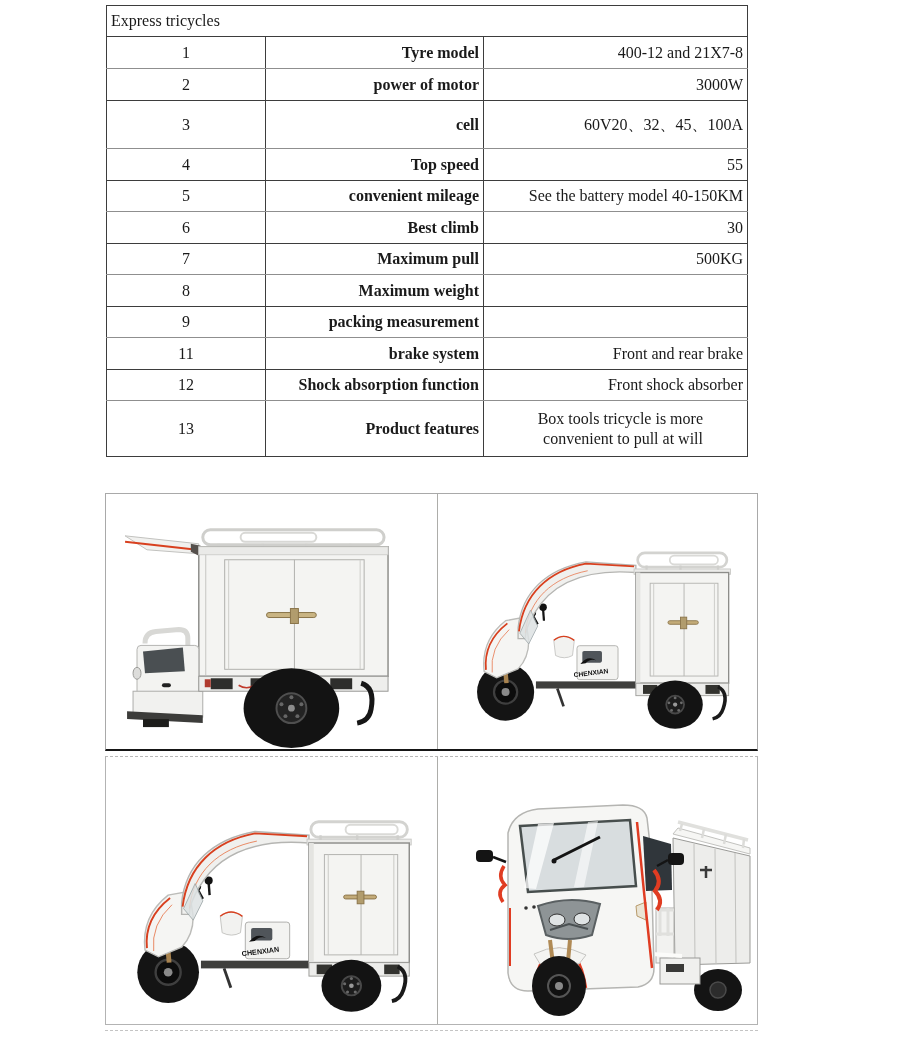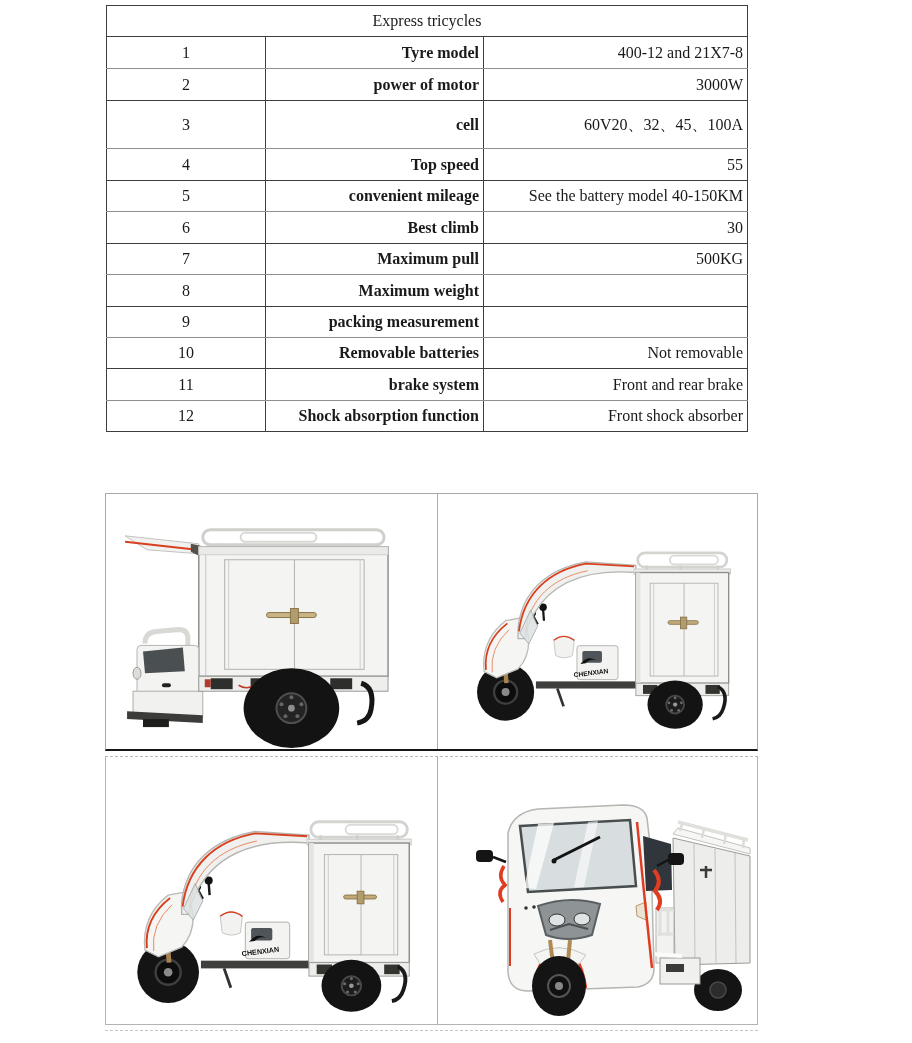--- a/index.html
+++ b/index.html
@@ -10,21 +10,21 @@
   .spec-table-wrap{position:absolute;left:106px;top:5px;width:641px;}
   table.spec{border-collapse:collapse;table-layout:fixed;width:641px;
              font-size:16px;line-height:1.25;}
   table.spec td{border:1px solid #3d3d3d;vertical-align:middle;padding:1px 4px;
                 overflow:hidden;}
   table.spec{border:1px solid #262626;}
   table.spec tr:nth-child(even) td{border-bottom-color:#8f8f8f;}
   td.c-num{text-align:center;width:159px;}
   td.c-label{text-align:right;width:218px;font-weight:bold;}
   td.c-value{text-align:right;width:264px;padding-left:7px;}
-  td.t-head{text-align:center;margin-left:13px;}
+  td.t-head{text-align:left;margin-left:13px;}
   .h31{height:31px}.h32{height:32px}.h48{height:48px}.h56{height:56px}
   .wrapnarrow{max-width:215px;}
 
   
   .figures{position:absolute;left:105px;top:493px;width:653px;}
   .fig-row{display:flex;box-sizing:border-box;background:#fff;}
   .fig-row1{height:258px;border:1px solid #a9a9a9;border-bottom:2px solid #161616;}
   .fig-row2{height:269px;margin-top:5px;border:1px solid #b3b3b3;border-top:1px dashed #b9b9b9;}
   .fig-cell{box-sizing:border-box;height:100%;}
   .fig-cell-l{width:332px;border-right:1px solid #adadaa;}
@@ -86,34 +86,36 @@
       <tr class="h32">
         <td class="c-num">8</td>
         <td class="c-label">Maximum weight</td>
         <td class="c-value"></td>
       </tr>
       <tr class="h31">
         <td class="c-num">9</td>
         <td class="c-label">packing measurement</td>
         <td class="c-value"></td>
       </tr>
-      <tr class="h31">
-        <td class="c-num">10</td>
-        <td class="c-label">Removable batteries</td>
-        <td class="c-value">Not removable</td>
-      </tr>
       <tr class="h32">
         <td class="c-num">11</td>
         <td class="c-label">brake system</td>
         <td class="c-value">Front and rear brake</td>
       </tr>
       <tr class="h31">
         <td class="c-num">12</td>
         <td class="c-label">Shock absorption function</td>
         <td class="c-value">Front shock absorber</td>
+      </tr>
+      <tr class="h56">
+        <td class="c-num">13</td>
+        <td class="c-label">Product features</td>
+        <td class="c-value">
+          <div class="wrapnarrow">Box tools tricycle is more convenient to pull at will</div>
+        </td>
       </tr>
     </tbody>
       </table>
   </div>
 
   <svg width="0" height="0" style="position:absolute" aria-hidden="true">
     <defs>
       <symbol id="side-trike" viewBox="0 0 330 260">
 
         <g>

